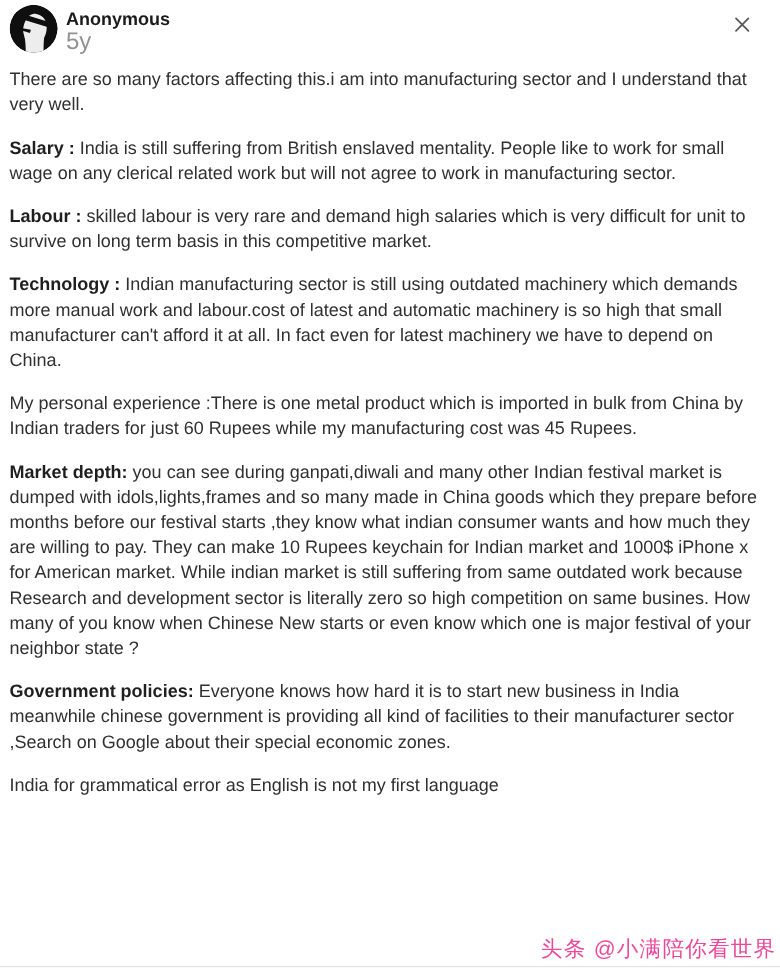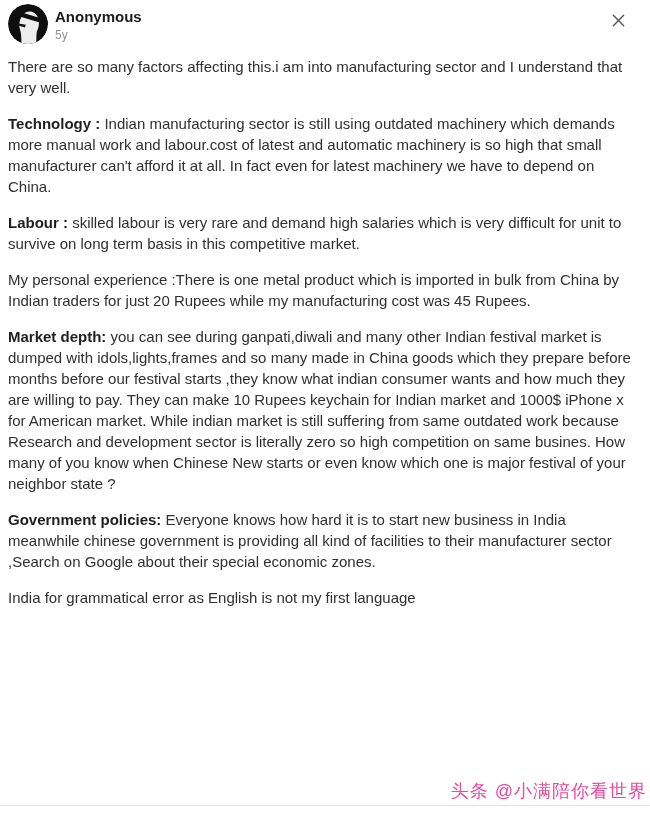--- a/index.html
+++ b/index.html
@@ -7,21 +7,21 @@
   body {
     width: 650px; height: 813px;
     font-family: "Liberation Sans", "DejaVu Sans", sans-serif;
     position: relative; overflow: hidden;
   }
   .page { position: relative; width: 650px; height: 813px; padding: 4px 16px 0 8px; background: #fff; }
   .header { position: relative; display: flex; align-items: flex-start; height: 44px; }
   .avatar { width: 40px; height: 40px; border-radius: 50%; flex: 0 0 40px; display: block; }
   .header-meta { margin-left: 7px; padding-top: 3px; }
   .author { font-weight: bold; font-size: 15px; line-height: 19px; color: #1b1b1b; }
-  .timestamp { font-size: 12px; line-height: 18px; color: #929292; }
+  .timestamp { font-size: 20px; line-height: 18px; color: #929292; }
   .close-btn {
     position: absolute; top: 6px; right: 4px; width: 24px; height: 24px;
     display: flex; align-items: center; justify-content: center;
     cursor: pointer; background: transparent; border: none;
   }
   .content { margin-top: 8px; font-size: 15px; line-height: 21px; color: #303030; }
   .para { margin-bottom: 15px; }
   .para strong { font-weight: bold; color: #1f1f1f; }
   .watermark {
     position: absolute; right: 3px; bottom: 10px;
@@ -60,23 +60,24 @@
       <span>
         <svg width="15" height="15" viewBox="0 0 16 16" aria-hidden="true">
           <path d="M2.5 2.5 L13.5 13.5 M13.5 2.5 L2.5 13.5" stroke="#58595b" stroke-width="1.6" stroke-linecap="round"></path>
         </svg>
       </span>
     </button>
   </div>
 
   <div class="content">
     <p class="para"><strong></strong><span>There are so many factors affecting this.i am into manufacturing sector and I understand that very well.</span></p>
+    <p class="para"><strong>Salary :</strong><span> India is still suffering from British enslaved mentality. People like to work for small wage on any clerical related work but will not agree to work in manufacturing sector.</span></p>
+    <p class="para"><strong>Labour :</strong><span> skilled labour is very rare and demand high salaries which is very difficult for unit to survive on long term basis in this competitive market.</span></p>
     <p class="para"><strong>Technology :</strong><span> Indian manufacturing sector is still using outdated machinery which demands more manual work and labour.cost of latest and automatic machinery is so high that small manufacturer can't afford it at all. In fact even for latest machinery we have to depend on China.</span></p>
-    <p class="para"><strong>Labour :</strong><span> skilled labour is very rare and demand high salaries which is very difficult for unit to survive on long term basis in this competitive market.</span></p>
-    <p class="para"><strong></strong><span>My personal experience :There is one metal product which is imported in bulk from China by Indian traders for just 20 Rupees while my manufacturing cost was 45 Rupees.</span></p>
+    <p class="para"><strong></strong><span>My personal experience :There is one metal product which is imported in bulk from China by Indian traders for just 60 Rupees while my manufacturing cost was 45 Rupees.</span></p>
     <p class="para"><strong>Market depth:</strong><span> you can see during ganpati,diwali and many other Indian festival market is dumped with idols,lights,frames and so many made in China goods which they prepare before months before our festival starts ,they know what indian consumer wants and how much they are willing to pay. They can make 10 Rupees keychain for Indian market and 1000$ iPhone x for American market. While indian market is still suffering from same outdated work because Research and development sector is literally zero so high competition on same busines. How many of you know when Chinese New starts or even know which one is major festival of your neighbor state ?</span></p>
     <p class="para"><strong>Government policies:</strong><span> Everyone knows how hard it is to start new business in India meanwhile chinese government is providing all kind of facilities to their manufacturer sector ,Search on Google about their special economic zones.</span></p>
     <p class="para"><strong></strong><span>India for grammatical error as English is not my first language</span></p>
   </div>
 
   <div class="watermark">头条 @小满陪你看世界</div>
   <div class="bottom-divider"></div>
 
 </div>
 

